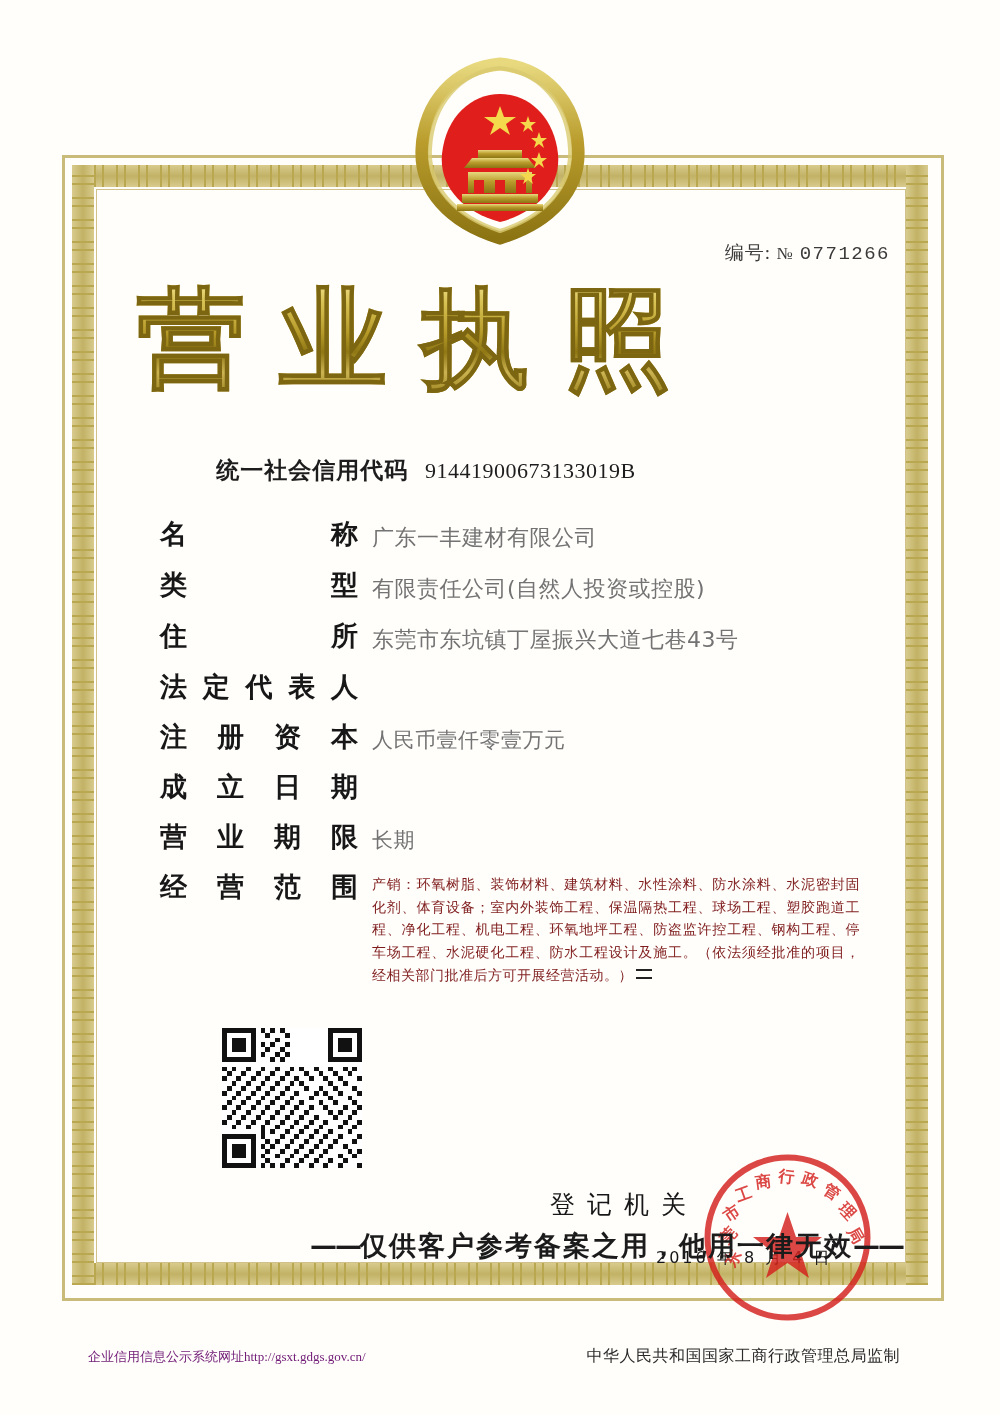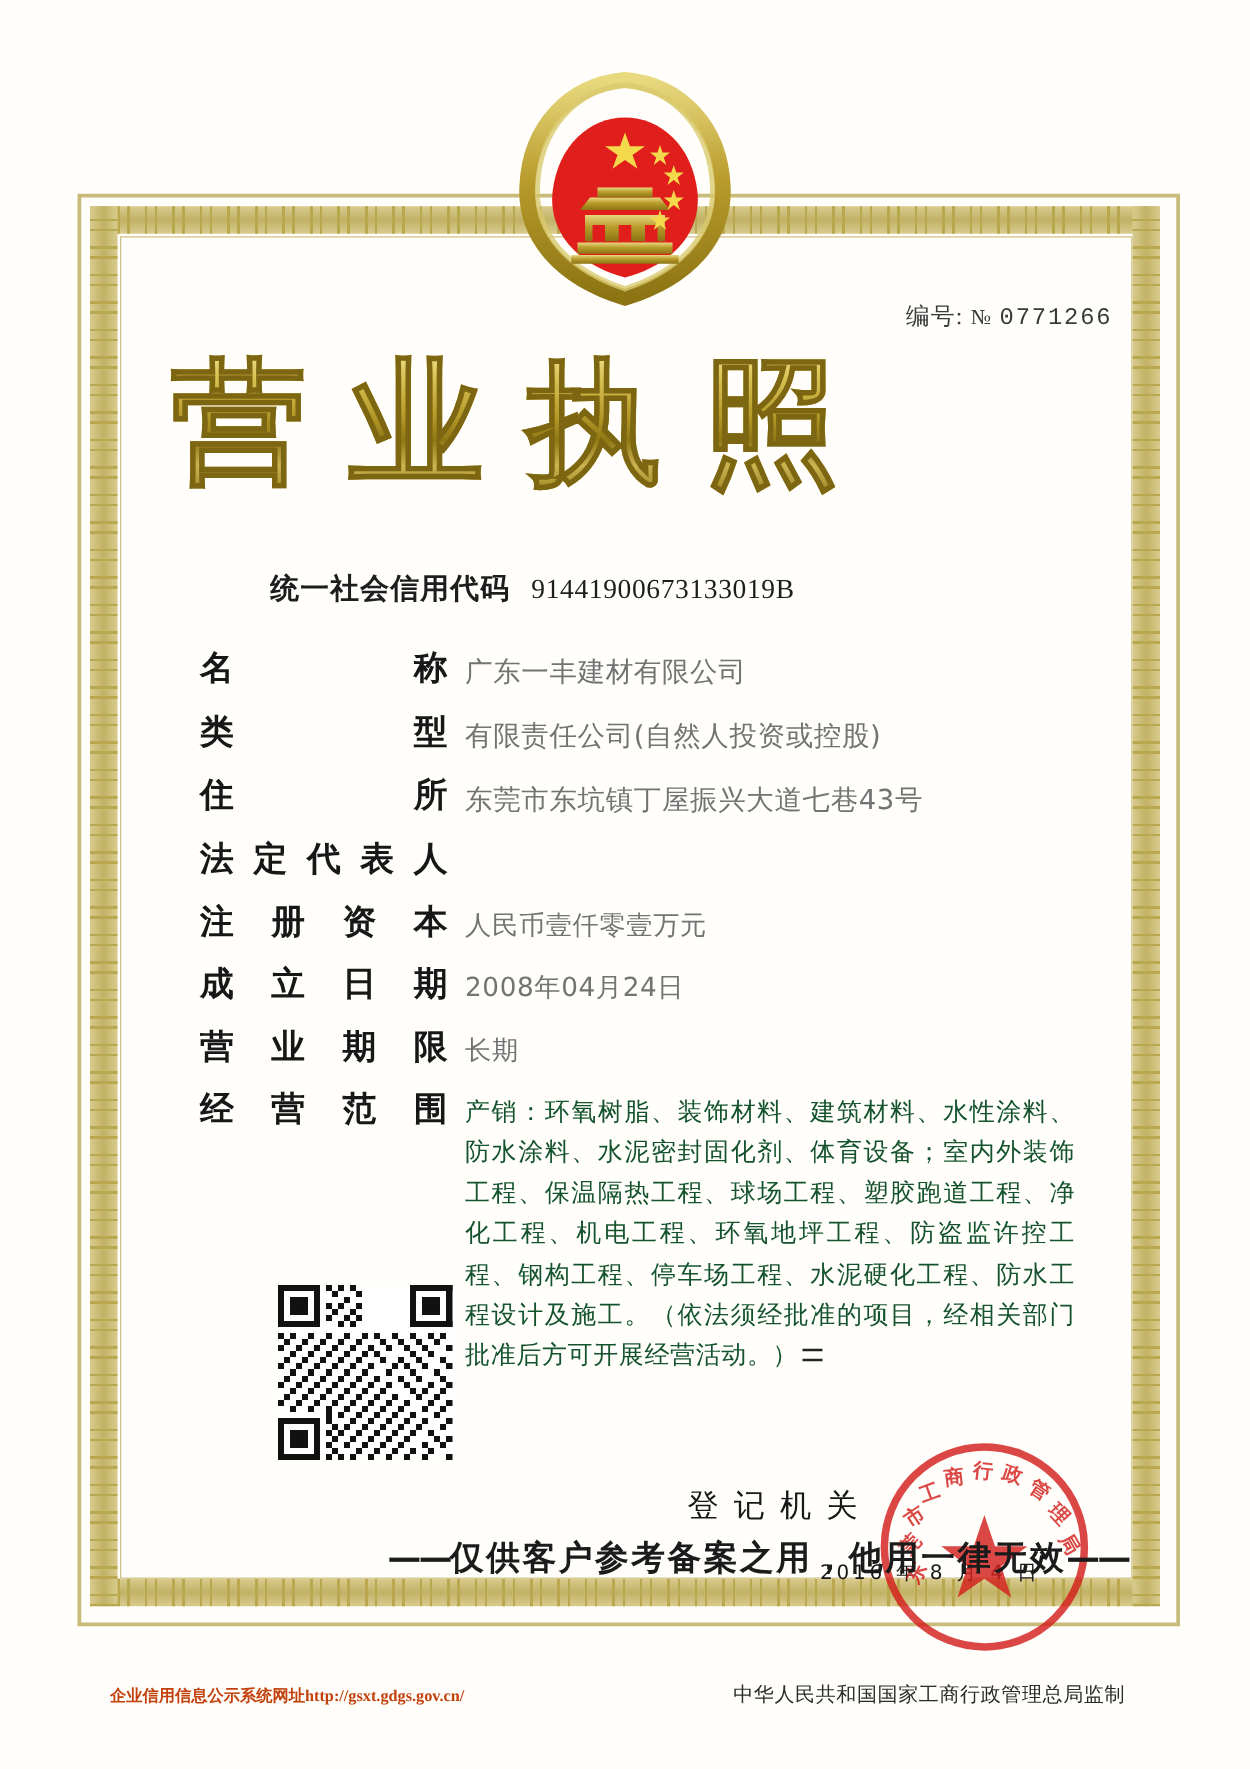--- a/index.html
+++ b/index.html
@@ -156,25 +156,25 @@
     color: #737373;
     padding-top: 7px;
     letter-spacing: 0.5px;
     font-family: "DejaVu Sans", sans-serif;
   }
   .row.r-name .value,
   .row.r-type .value,
   .row.r-addr .value { font-size: 22px; }
   .row.r-rep .value { font-size: 19px; color: #5a5a52; }
   .row.r-scope .value {
-    font-size: 20px;
+    font-size: 14px;
     line-height: 1.62;
     padding-top: 4px;
     text-align: justify;
-    color: #14532d;
+    color: #7f1d1d;
   }
   .row.r-scope .label { padding-top: 0; }
   .scope-end {
     display: inline-block;
     border-top: 2px solid #222;
     border-bottom: 2px solid #222;
     width: 16px;
     height: 6px;
     margin-left: 3px;
     vertical-align: 1px;
@@ -229,23 +229,22 @@
   }
   .overprint .dash {
     letter-spacing: -2px;
   }
 
   
   .footer-left {
     position: absolute;
     left: 88px; top: 1348px;
     font-size: 13px;
-    color: #c2410c;
+    color: #701a75;
     font-family: "DejaVu Sans", sans-serif;
-    font-weight: bold;
   }
   .footer-left .url {
     font-family: "Liberation Serif", serif;
     font-size: 13px;
   }
   .footer-right {
     position: absolute;
     right: 100px; top: 1346px;
     font-size: 16px;
     color: #2b2b2b;
@@ -356,21 +355,20 @@
       <div class="value">人民币壹仟零壹万元</div>
     </div>
 
     <div class="row r-date">
       <div class="label">
         <span>成</span>
         <span>立</span>
         <span>日</span>
         <span>期</span>
       </div>
-      <div class="value">2008年04月24日</div>
     </div>
 
     <div class="row r-term">
       <div class="label">
         <span>营</span>
         <span>业</span>
         <span>期</span>
         <span>限</span>
       </div>
       <div class="value">长期</div>

